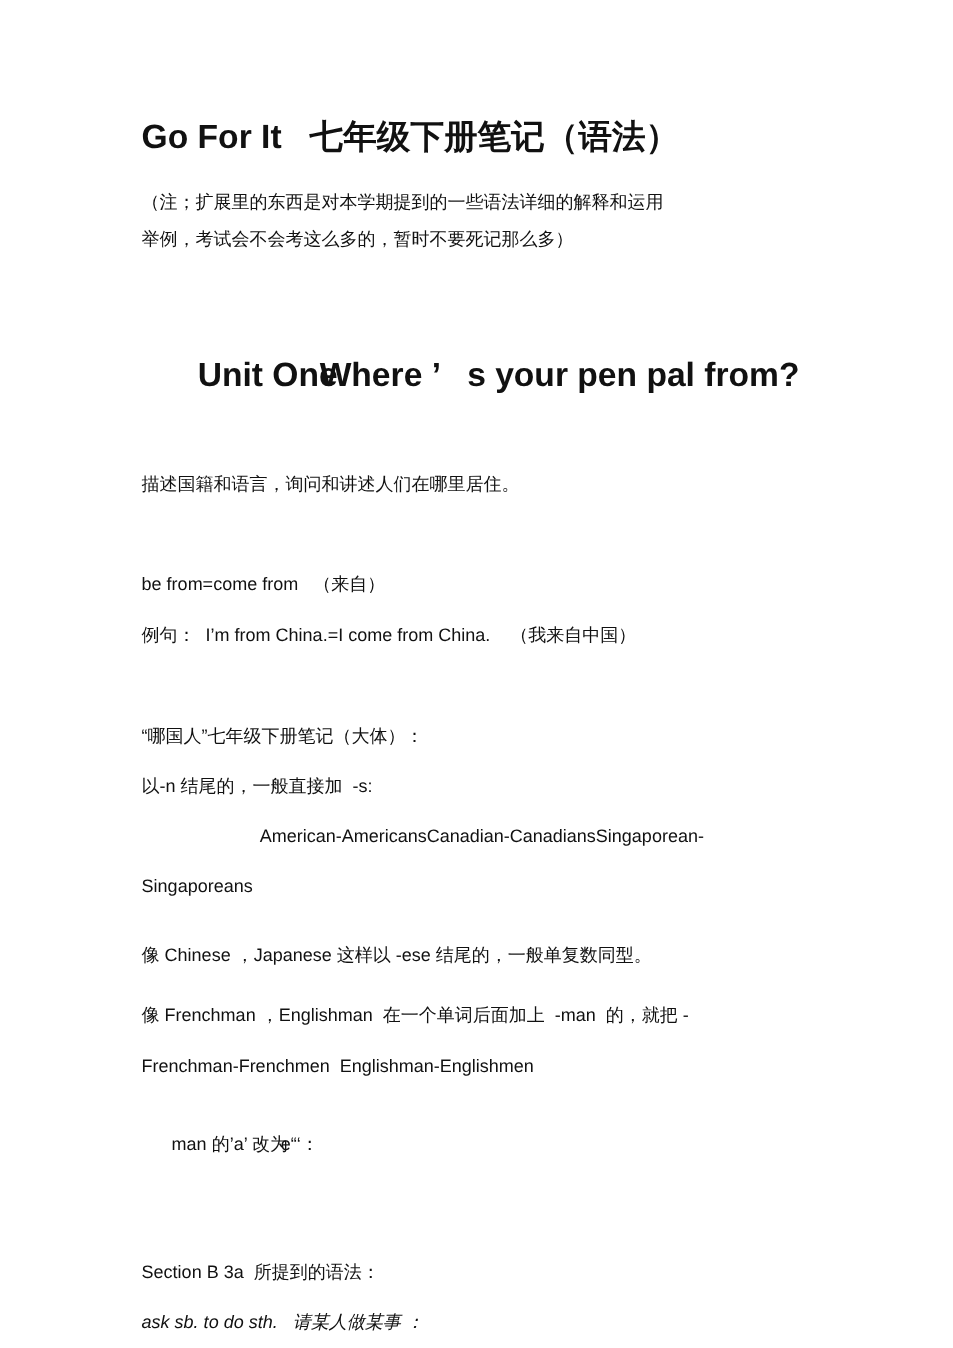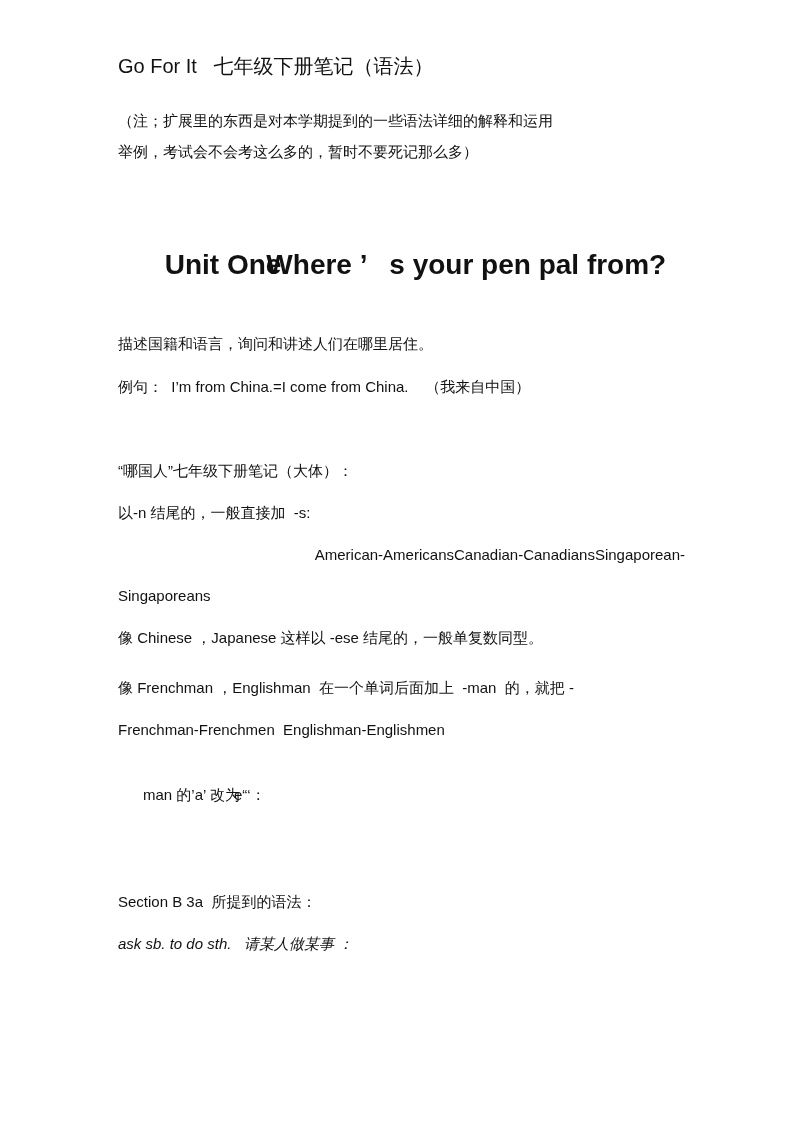--- a/index.html
+++ b/index.html
@@ -19,48 +19,48 @@
   .content {
     margin-left: 118px;
     width: 567px;
   }
   .line {
     white-space: pre-wrap;
     font-size: 15px;
     line-height: 24px;
   }
   .doc-title {
-    margin-top: 48px;
-    font-size: 20px;
-    font-weight: normal;
+    margin-top: 96px;
+    font-size: 28px;
+    font-weight: bold;
     line-height: 36px;
     white-space: pre-wrap;
   }
   .note-line-1 { margin-top: 24px; line-height: 26px; }
   .note-line-2 { margin-top: 5px; line-height: 26px; }
   .unit-heading {
     margin-top: 46px;
     font-size: 28px;
     font-weight: bold;
     line-height: 36px;
     white-space: pre-wrap;
   }
   .heading-overlap { margin-left: -15px; }
-  .subtitle      { margin-top: 12px; line-height: 26px; }
+  .subtitle      { margin-top: 24px; line-height: 26px; }
   .be-from       { margin-top: 59px; }
   .example       { margin-top: 18px; }
   .plural-intro  { margin-top: 60px; }
   .rule-n        { margin-top: 18px; }
   .nat-row {
     margin-top: 18px;
     display: flex;
-    justify-content: flex-end;
+    justify-content: center;
   }
   .nat-wrap      { margin-top: 17px; }
-  .rule-ese      { margin-top: 18px; }
+  .rule-ese      { margin-top: 34px; }
   .rule-man-1    { margin-top: 26px; }
   .rule-man-2    { margin-top: 17px; }
   .man-overlap   { margin-left: -6px; }
   .man-examples  { margin-top: 18px; }
   .section-b     { margin-top: 59px; }
   .ask-pattern   { margin-top: 18px; font-style: italic; }
 </style>
 </head>
 <body>
 
@@ -72,20 +72,21 @@
     <div class="line note-line-1">（注；扩展里的东西是对本学期提到的一些语法详细的解释和运用</div>
 
     <div class="line note-line-2">举例，考试会不会考这么多的，暂时不要死记那么多）</div>
 
     <div class="unit-heading">
       <span>Unit One</span><span class="heading-overlap">Where ’   s your pen pal from?</span>
     </div>
 
     <div class="line subtitle">描述国籍和语言，询问和讲述人们在哪里居住。</div>
 
+    <div class="line be-from">be from=come from   （来自）</div>
 
     <div class="line example">例句：  I’m from China.=I come from China.    （我来自中国）</div>
 
     <div class="line plural-intro">“哪国人”七年级下册笔记（大体）：</div>
 
     <div class="line rule-n">以-n 结尾的，一般直接加  -s:</div>
 
     <div class="line nat-row">
       <span>American-Americans</span>
       <span>Canadian-Canadians</span>

